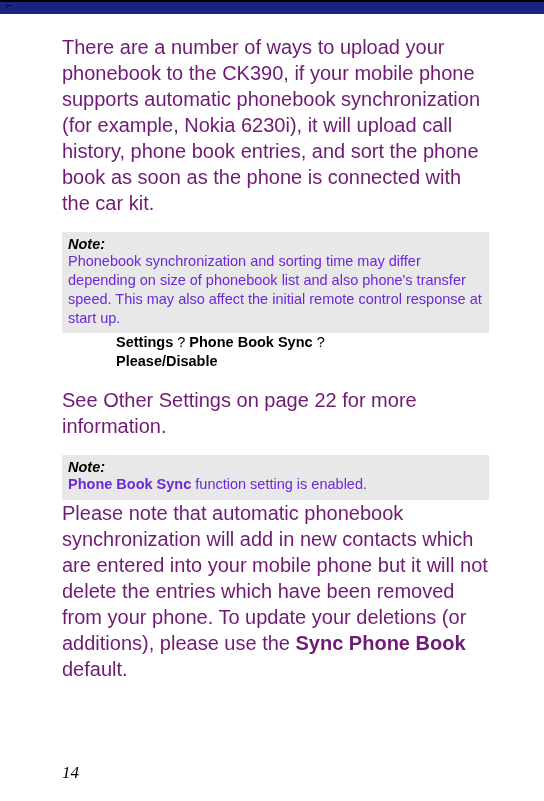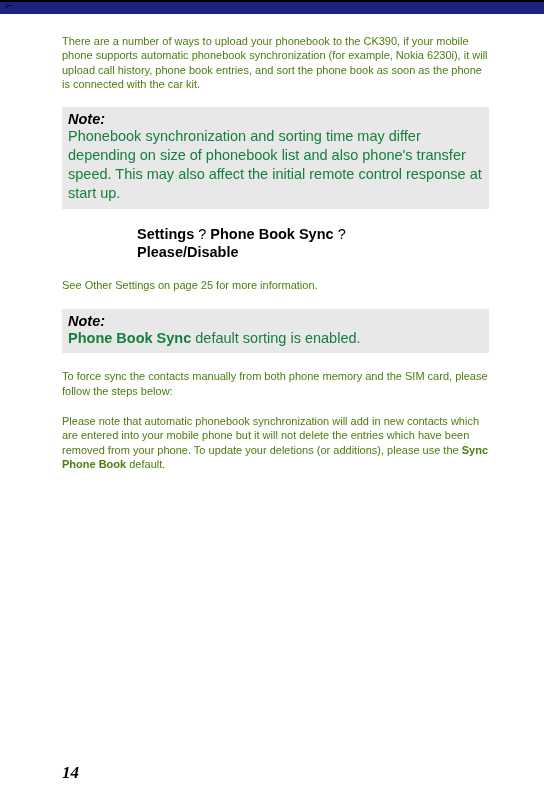--- a/index.html
+++ b/index.html
@@ -18,61 +18,60 @@
     .top-bar {
       width: 100%;
       height: 14px;
       background: #1a237e;
       border-top: 2px solid #000;
     }
     .content {
       padding: 20px 55px 0 62px;
     }
     .paragraph {
-      font-size: 11px;
+      font-size: 20px;
       line-height: 1.3;
       margin-bottom: 16px;
-      color: #4d7c0f;
+      color: #701a75;
     }
     .note-box {
       background: #e8e8e8;
       padding: 4px 6px 6px 6px;
-      margin-bottom: 16px;
     }
     .note-label {
       font-style: italic;
       font-weight: bold;
       font-size: 14.5px;
       color: #000;
     }
     .note-text {
       font-size: 14.5px;
       line-height: 1.3;
-      color: #15803d;
+      color: #6d28d9;
     }
     .steps {
       font-size: 14.5px;
       font-weight: bold;
-      margin-left: 75px;
+      margin-left: 54px;
       margin-bottom: 16px;
       line-height: 1.3;
     }
     .q {
       font-weight: normal;
     }
     .bold-inline {
       font-weight: bold;
     }
     .page-number {
       position: absolute;
       bottom: 18px;
       left: 62px;
       font-size: 17px;
       font-style: italic;
-      font-weight: bold;
+      font-weight: normal;
       font-family: 'Times New Roman', serif;
     }
     .cut-marks {
       position: absolute;
       top: 0;
       left: 6px;
       font-size: 10px;
       color: #000;
     }
   </style>
@@ -90,30 +89,29 @@
     <div class="note-label">Note:</div>
     <div class="note-text">Phonebook synchronization and sorting time may differ depending on size of phonebook list and also phone's transfer speed. This may also affect the initial remote control response at start up.</div>
   </div>
 
 
   <div class="steps">
     <span>Settings</span><span class="q"> ?  </span><span>Phone Book Sync</span><span class="q"> ? </span><br>
     <span>Please/Disable</span>
   </div>
 
-  <p class="paragraph">See Other Settings on page 25 for more information.</p>
+  <p class="paragraph">See Other Settings on page 22 for more information.</p>
 
   <div class="note-box">
     <div class="note-label">Note:</div>
     <div class="note-text">
-      <span class="bold-inline">Phone Book Sync</span><span> default sorting is enabled.</span>
+      <span class="bold-inline">Phone Book Sync</span><span> function setting is enabled.</span>
     </div>
   </div>
 
-  <p class="paragraph">To force sync the contacts manually from both phone memory and the SIM card, please follow the steps below:</p>
 
 
   <p class="paragraph">
     <span>Please note that automatic phonebook synchronization will add in new contacts which are entered into your mobile phone but it will not delete the entries which have been removed from your phone. To update your deletions (or additions), please use the </span><span class="bold-inline">Sync Phone Book</span><span> default.</span>
   </p>
 
 </div>
 
 <div class="page-number">14</div>
 

